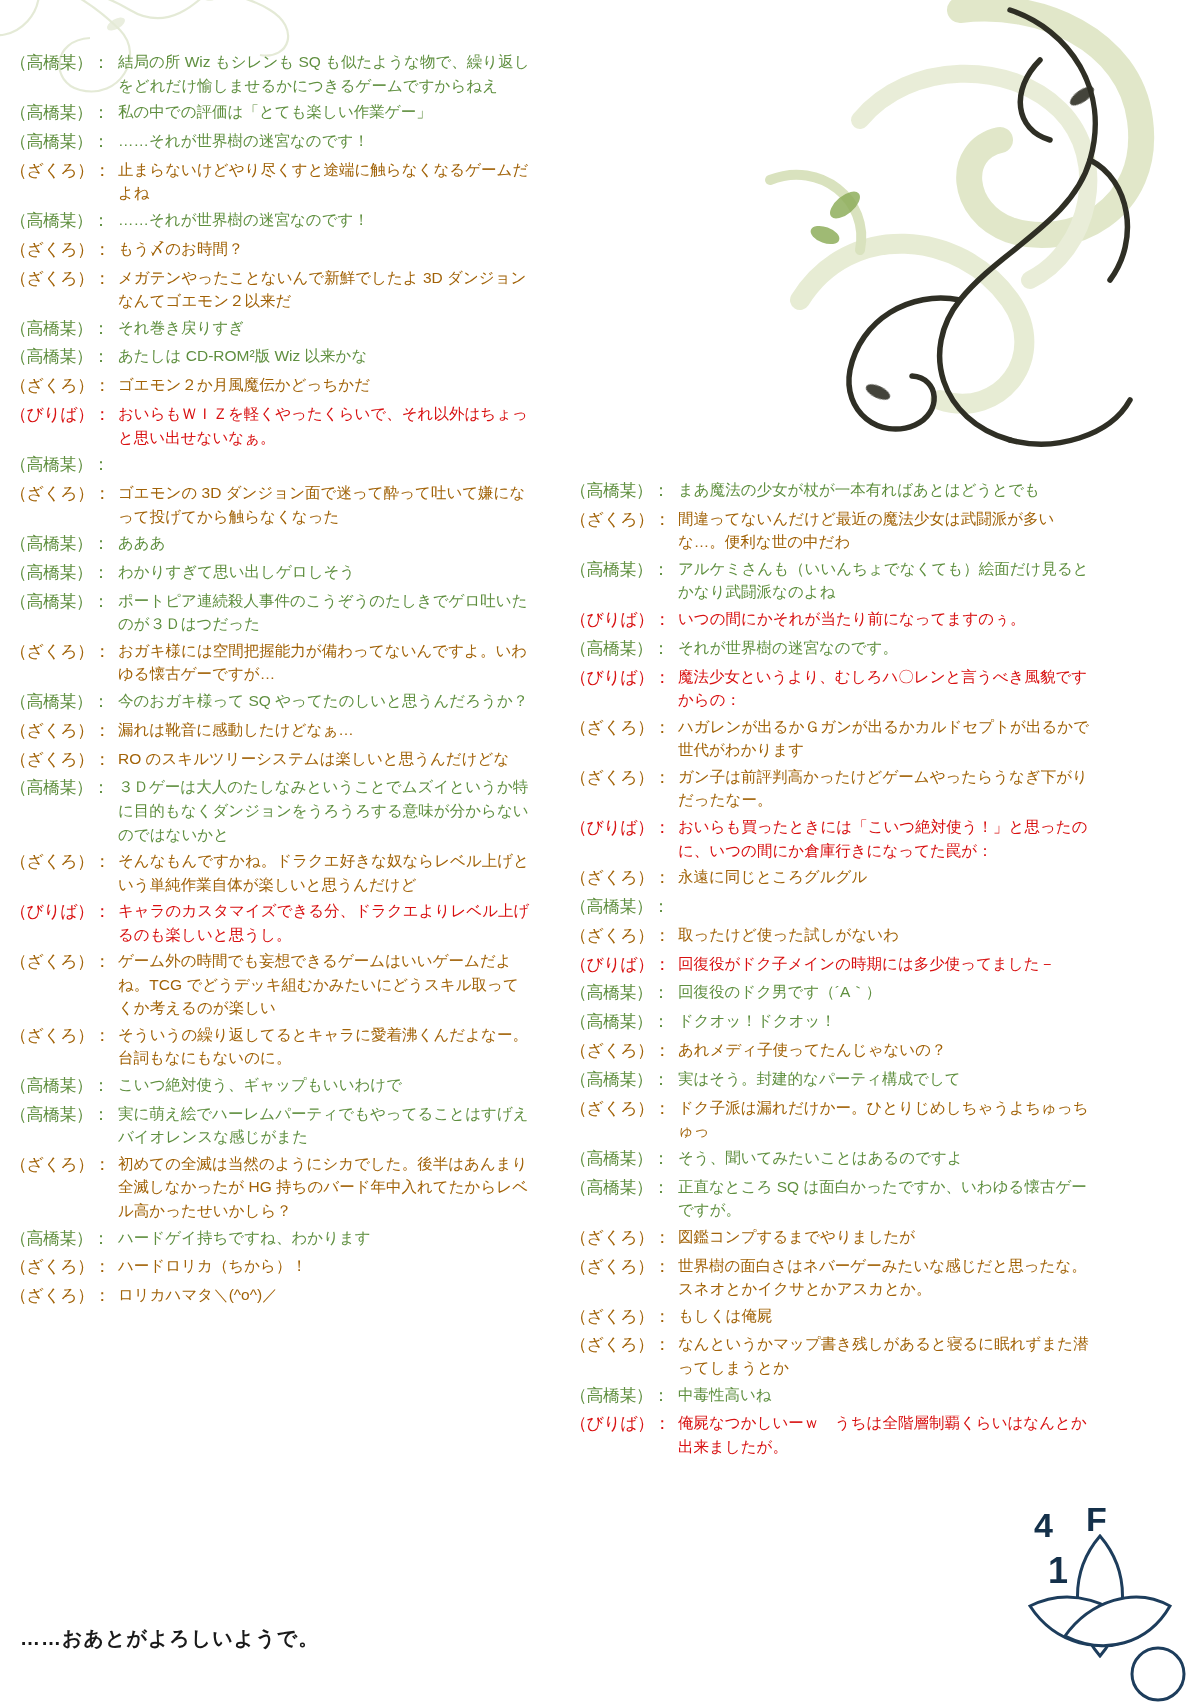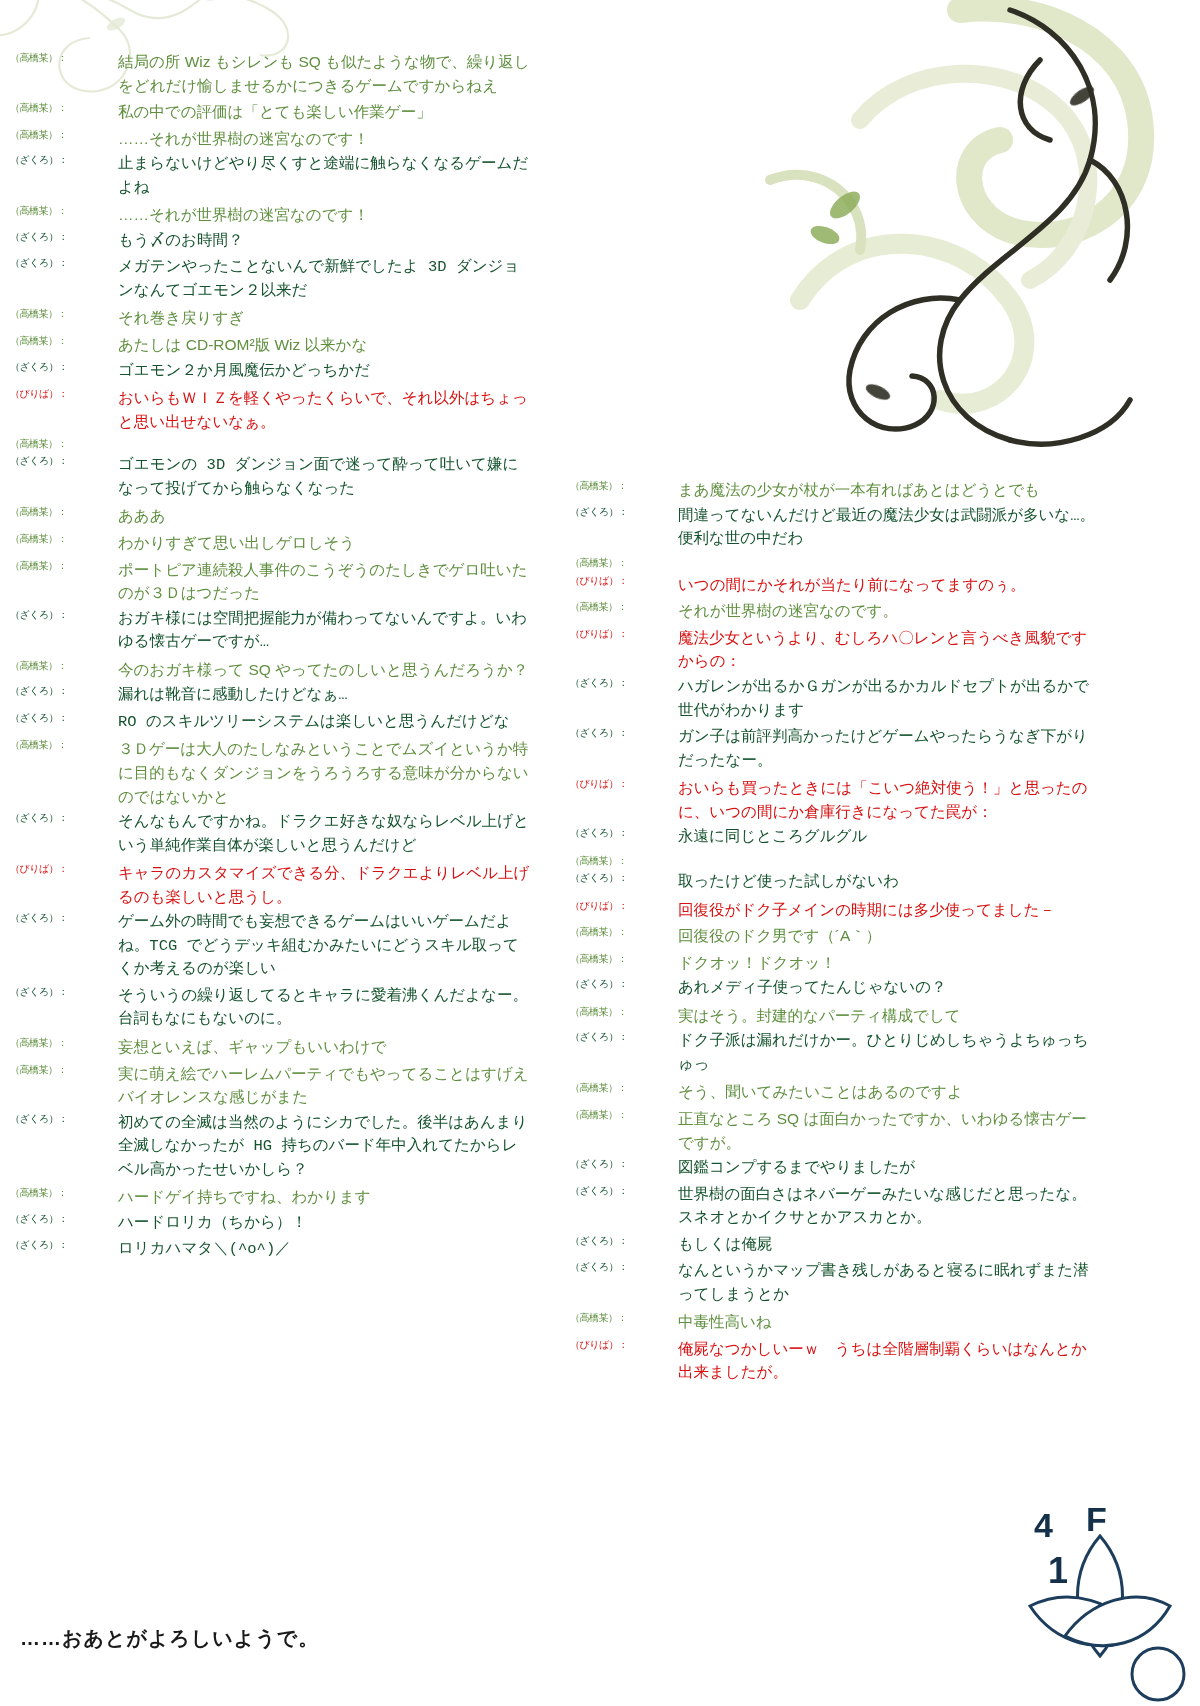--- a/index.html
+++ b/index.html
@@ -64,31 +64,31 @@
     align-items: flex-start;
     margin-bottom: 3px;
     font-size: 15.5px;
     line-height: 1.52;
   }
   .spk {
     flex: 0 0 104px;
     width: 104px;
     text-align: left;
     white-space: nowrap;
-    font-size: 10px;
+    font-size: 17px;
     letter-spacing: -0.5px;
   }
   .txt {
     flex: 1 1 auto;
     padding-left: 4px;
   }
 
   
   .c-takahashi { color: #5f8f3f; }
-  .c-zakuro    { color: #14532d; font-family: Liberation Mono, monospace; }
+  .c-zakuro    { color: #a16207; }
   .c-biriba    { color: #d81010; }
 
   .footer-note {
     position: absolute;
     left: 20px;
     top: 1625px;
     font-size: 20px;
     font-weight: bold;
     color: #1a1a1a;
     letter-spacing: 1px;
@@ -268,21 +268,21 @@
       <div class="line">
         <span class="spk c-zakuro">（ざくろ）：</span>
         <span class="txt c-zakuro">ゲーム外の時間でも妄想できるゲームはいいゲームだよね。TCG でどうデッキ組むかみたいにどうスキル取ってくか考えるのが楽しい</span>
       </div>
       <div class="line">
         <span class="spk c-zakuro">（ざくろ）：</span>
         <span class="txt c-zakuro">そういうの繰り返してるとキャラに愛着沸くんだよなー。台詞もなにもないのに。</span>
       </div>
       <div class="line">
         <span class="spk c-takahashi">（高橋某）：</span>
-        <span class="txt c-takahashi">妄想といえば、ギャップもいいわけで</span>
+        <span class="txt c-takahashi">こいつ絶対使う、ギャップもいいわけで</span>
       </div>
       <div class="line">
         <span class="spk c-takahashi">（高橋某）：</span>
         <span class="txt c-takahashi">実に萌え絵でハーレムパーティでもやってることはすげえバイオレンスな感じがまた</span>
       </div>
       <div class="line">
         <span class="spk c-zakuro">（ざくろ）：</span>
         <span class="txt c-zakuro">初めての全滅は当然のようにシカでした。後半はあんまり全滅しなかったが HG 持ちのバード年中入れてたからレベル高かったせいかしら？</span>
       </div>
       <div class="line">
@@ -303,20 +303,21 @@
       <div class="line">
         <span class="spk c-takahashi">（高橋某）：</span>
         <span class="txt c-takahashi">まあ魔法の少女が杖が一本有ればあとはどうとでも</span>
       </div>
       <div class="line">
         <span class="spk c-zakuro">（ざくろ）：</span>
         <span class="txt c-zakuro">間違ってないんだけど最近の魔法少女は武闘派が多いな…。便利な世の中だわ</span>
       </div>
       <div class="line">
         <span class="spk c-takahashi">（高橋某）：</span>
+        <span class="txt c-takahashi">アルケミさんも（いいんちょでなくても）絵面だけ見るとかなり武闘派なのよね</span>
       </div>
       <div class="line">
         <span class="spk c-biriba">（びりば）：</span>
         <span class="txt c-biriba">いつの間にかそれが当たり前になってますのぅ。</span>
       </div>
       <div class="line">
         <span class="spk c-takahashi">（高橋某）：</span>
         <span class="txt c-takahashi">それが世界樹の迷宮なのです。</span>
       </div>
       <div class="line">

